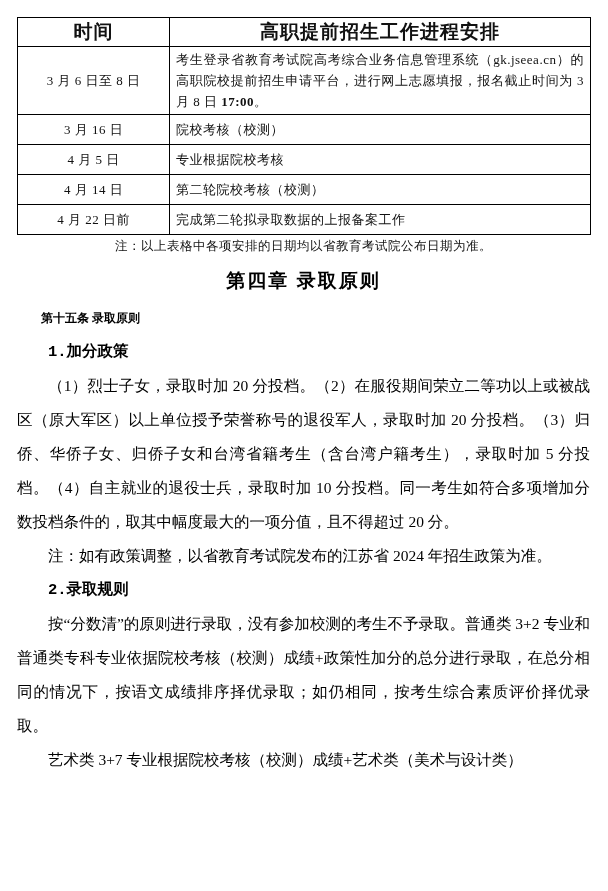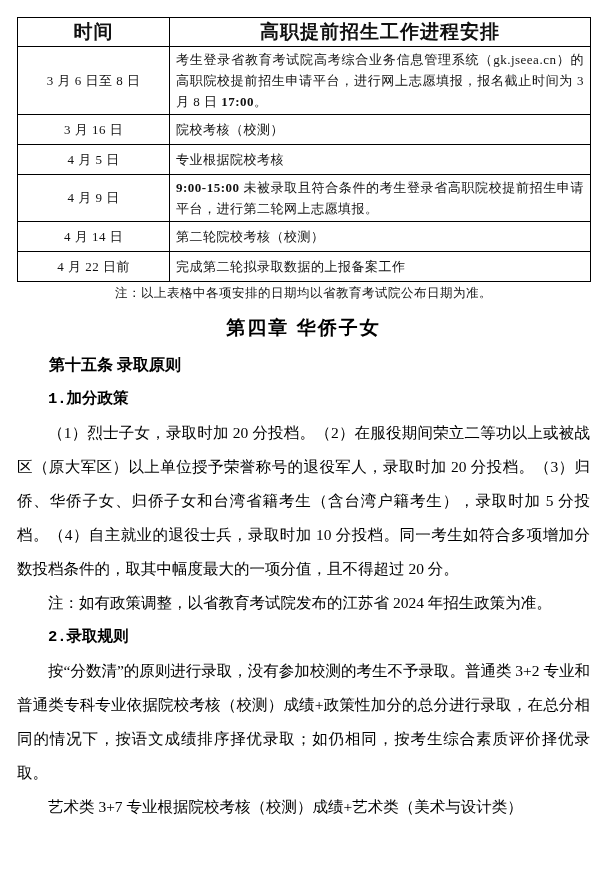--- a/index.html
+++ b/index.html
@@ -81,21 +81,21 @@
     line-height: 34px;
     text-align: justify;
     color: #000000;
   }
   .body-text p {
     margin: 0;
     text-indent: 2em;
   }
   .sec-title {
     font-weight: bold;
-    font-size: 16px;
+    font-size: 12px;
   }
   .sub-title {
     font-weight: bold;
     font-family: Liberation Mono, monospace;
   }
 </style>
 </head>
 <body>
 
 <div class="doc">
@@ -115,38 +115,34 @@
       <td class="desc"><span>考生登录省教育考试院高考综合业务信息管理系统（gk.jseea.cn）的高职院校提前招生申请平台，进行网上志愿填报，报名截止时间为 3 月 8 日 </span><b>17:00</b><span>。</span></td>
     </tr>
     <tr class="single">
       <td class="time">3 月 16 日</td>
       <td class="desc"><span>院校考核（校测）</span></td>
     </tr>
     <tr class="single">
       <td class="time">4 月 5 日</td>
       <td class="desc"><span>专业根据院校考核</span></td>
     </tr>
-    <tr class="double">
-      <td class="time">4 月 9 日</td>
-      <td class="desc"><b>9:00-15:00</b><span> 未被录取且符合条件的考生登录省高职院校提前招生申请平台，进行第二轮网上志愿填报。</span></td>
-    </tr>
     <tr class="single">
       <td class="time">4 月 14 日</td>
       <td class="desc"><span>第二轮院校考核（校测）</span></td>
     </tr>
     <tr class="single">
       <td class="time">4 月 22 日前</td>
       <td class="desc"><span>完成第二轮拟录取数据的上报备案工作</span></td>
     </tr>
   </tbody>
     </table>
 
   <div class="table-note">注：以上表格中各项安排的日期均以省教育考试院公布日期为准。</div>
 
-  <div class="chapter">第四章 华侨子女</div>
+  <div class="chapter">第四章 录取原则</div>
 
   <div class="body-text">
     <p class="sec-title">第十五条 录取原则</p>
     <p class="sub-title">1.加分政策</p>
     <p>（1）烈士子女，录取时加 20 分投档。（2）在服役期间荣立二等功以上或被战区（原大军区）以上单位授予荣誉称号的退役军人，录取时加 20 分投档。（3）归侨、华侨子女、归侨子女和台湾省籍考生（含台湾户籍考生），录取时加 5 分投档。（4）自主就业的退役士兵，录取时加 10 分投档。同一考生如符合多项增加分数投档条件的，取其中幅度最大的一项分值，且不得超过 20 分。</p>
     <p>注：如有政策调整，以省教育考试院发布的江苏省 2024 年招生政策为准。</p>
     <p class="sub-title">2.录取规则</p>
     <p>按“分数清”的原则进行录取，没有参加校测的考生不予录取。普通类 3+2 专业和普通类专科专业依据院校考核（校测）成绩+政策性加分的总分进行录取，在总分相同的情况下，按语文成绩排序择优录取；如仍相同，按考生综合素质评价择优录取。</p>
     <p>艺术类 3+7 专业根据院校考核（校测）成绩+艺术类（美术与设计类）</p>
   </div>

